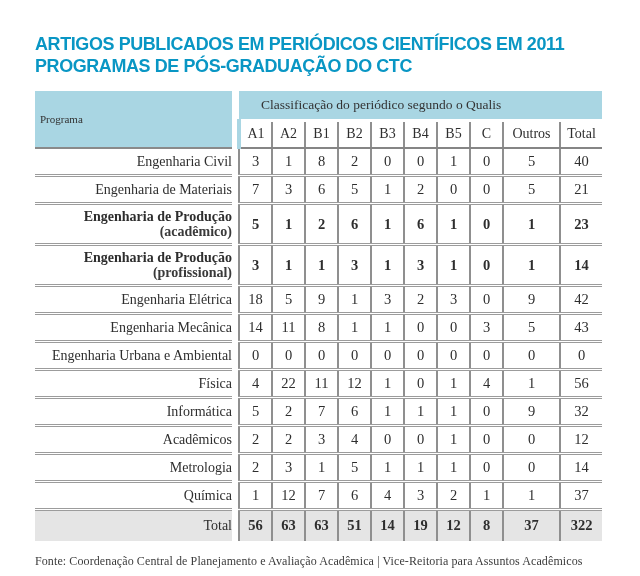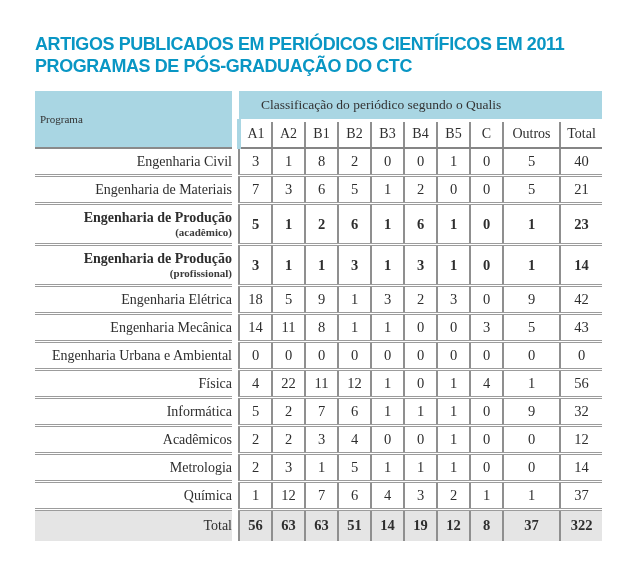--- a/index.html
+++ b/index.html
@@ -63,21 +63,21 @@
 
   
   tr.data-row { height: 28px; }
   tr.data-row.tall { height: 41px; font-weight: bold; }
   td.prog {
     padding-left: 4px;
     border-bottom: 3px double #9c9c9c;
     line-height: 1.1;
     text-align: right;
   }
-  td.prog .note { display: block; font-size: 11px; color: #3a3a3a; padding-left: 23px; }
+  td.prog .note { display: block; font-size: 14px; color: #3a3a3a; padding-left: 23px; }
   td.num {
     text-align: center;
     font-size: 14.5px;
     border-left: 2px solid #8f8f8f;
     border-bottom: 3px double #9c9c9c;
   }
 
   
   tr.total-row { height: 31px; }
   tr.total-row td { background: #e5e5e5; }
@@ -313,14 +313,15 @@
           <td class="num">14</td>
           <td class="num">19</td>
           <td class="num">12</td>
           <td class="num">8</td>
           <td class="num">37</td>
           <td class="num">322</td>
         </tr>
       </tbody>
   </table>
 
+  <div class="footer">Fonte: Coordenação Central de Planejamento e Avaliação Acadêmica | Vice-Reitoria para Assuntos Acadêmicos</div>
 
 </div>
 
 </body></html>

